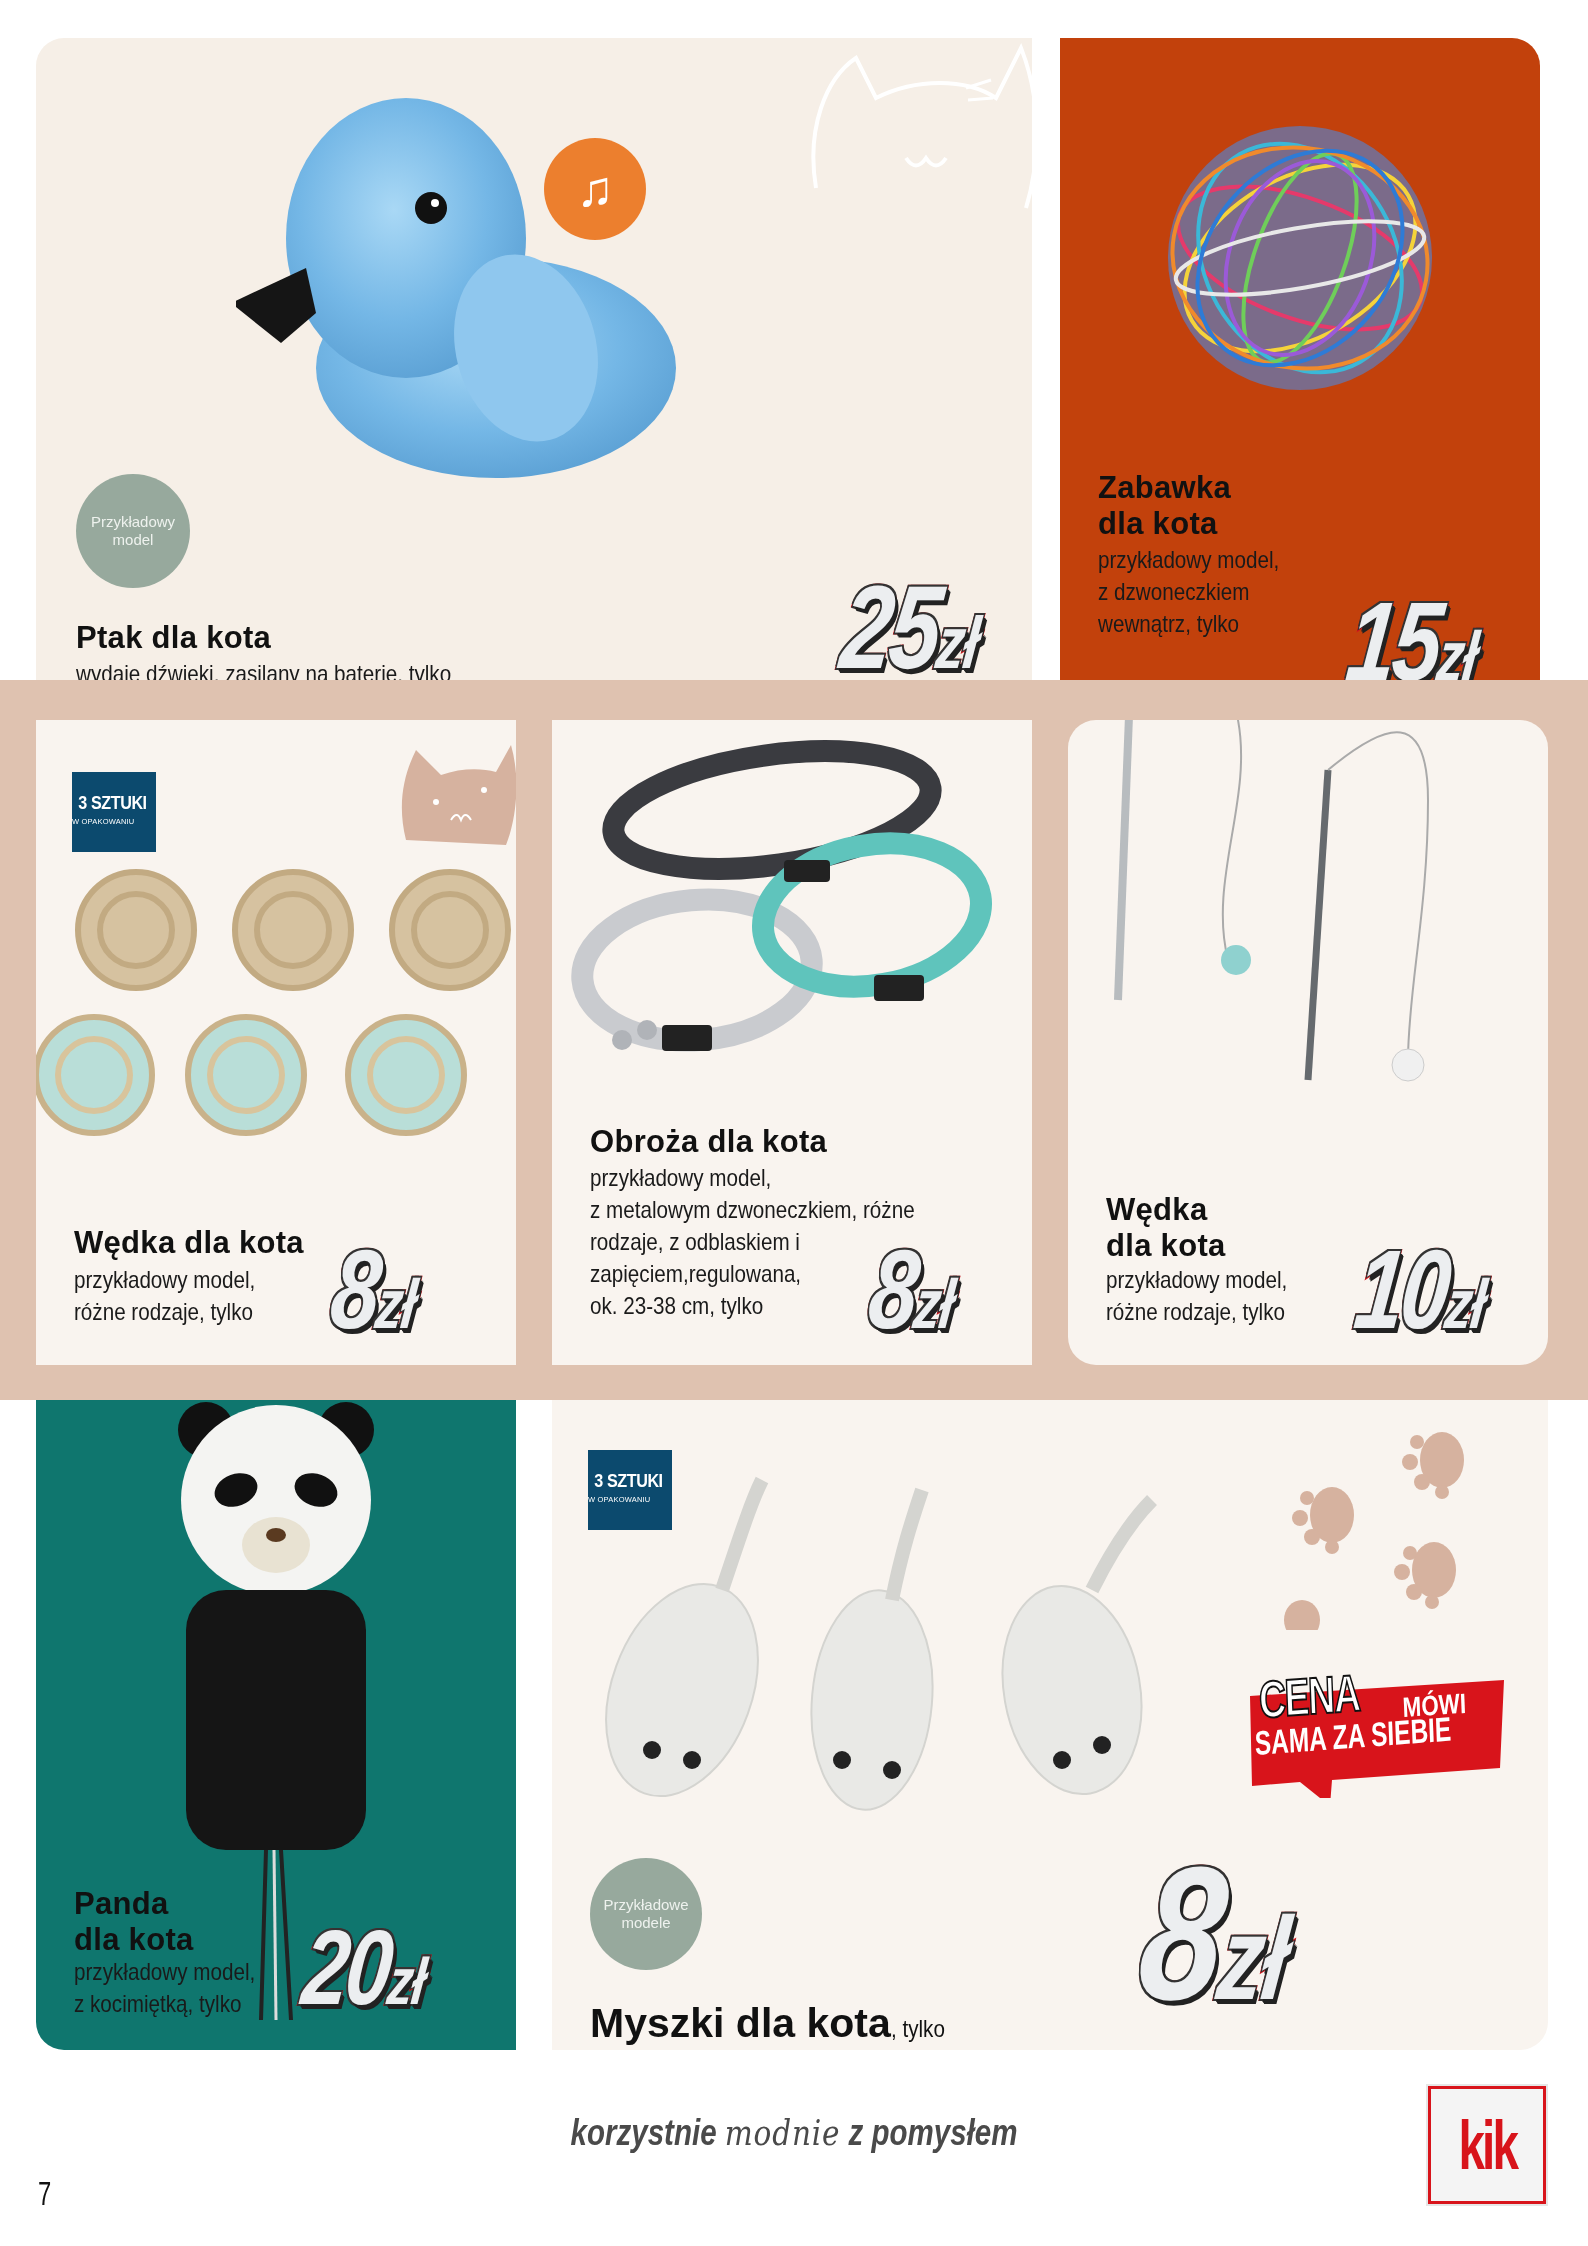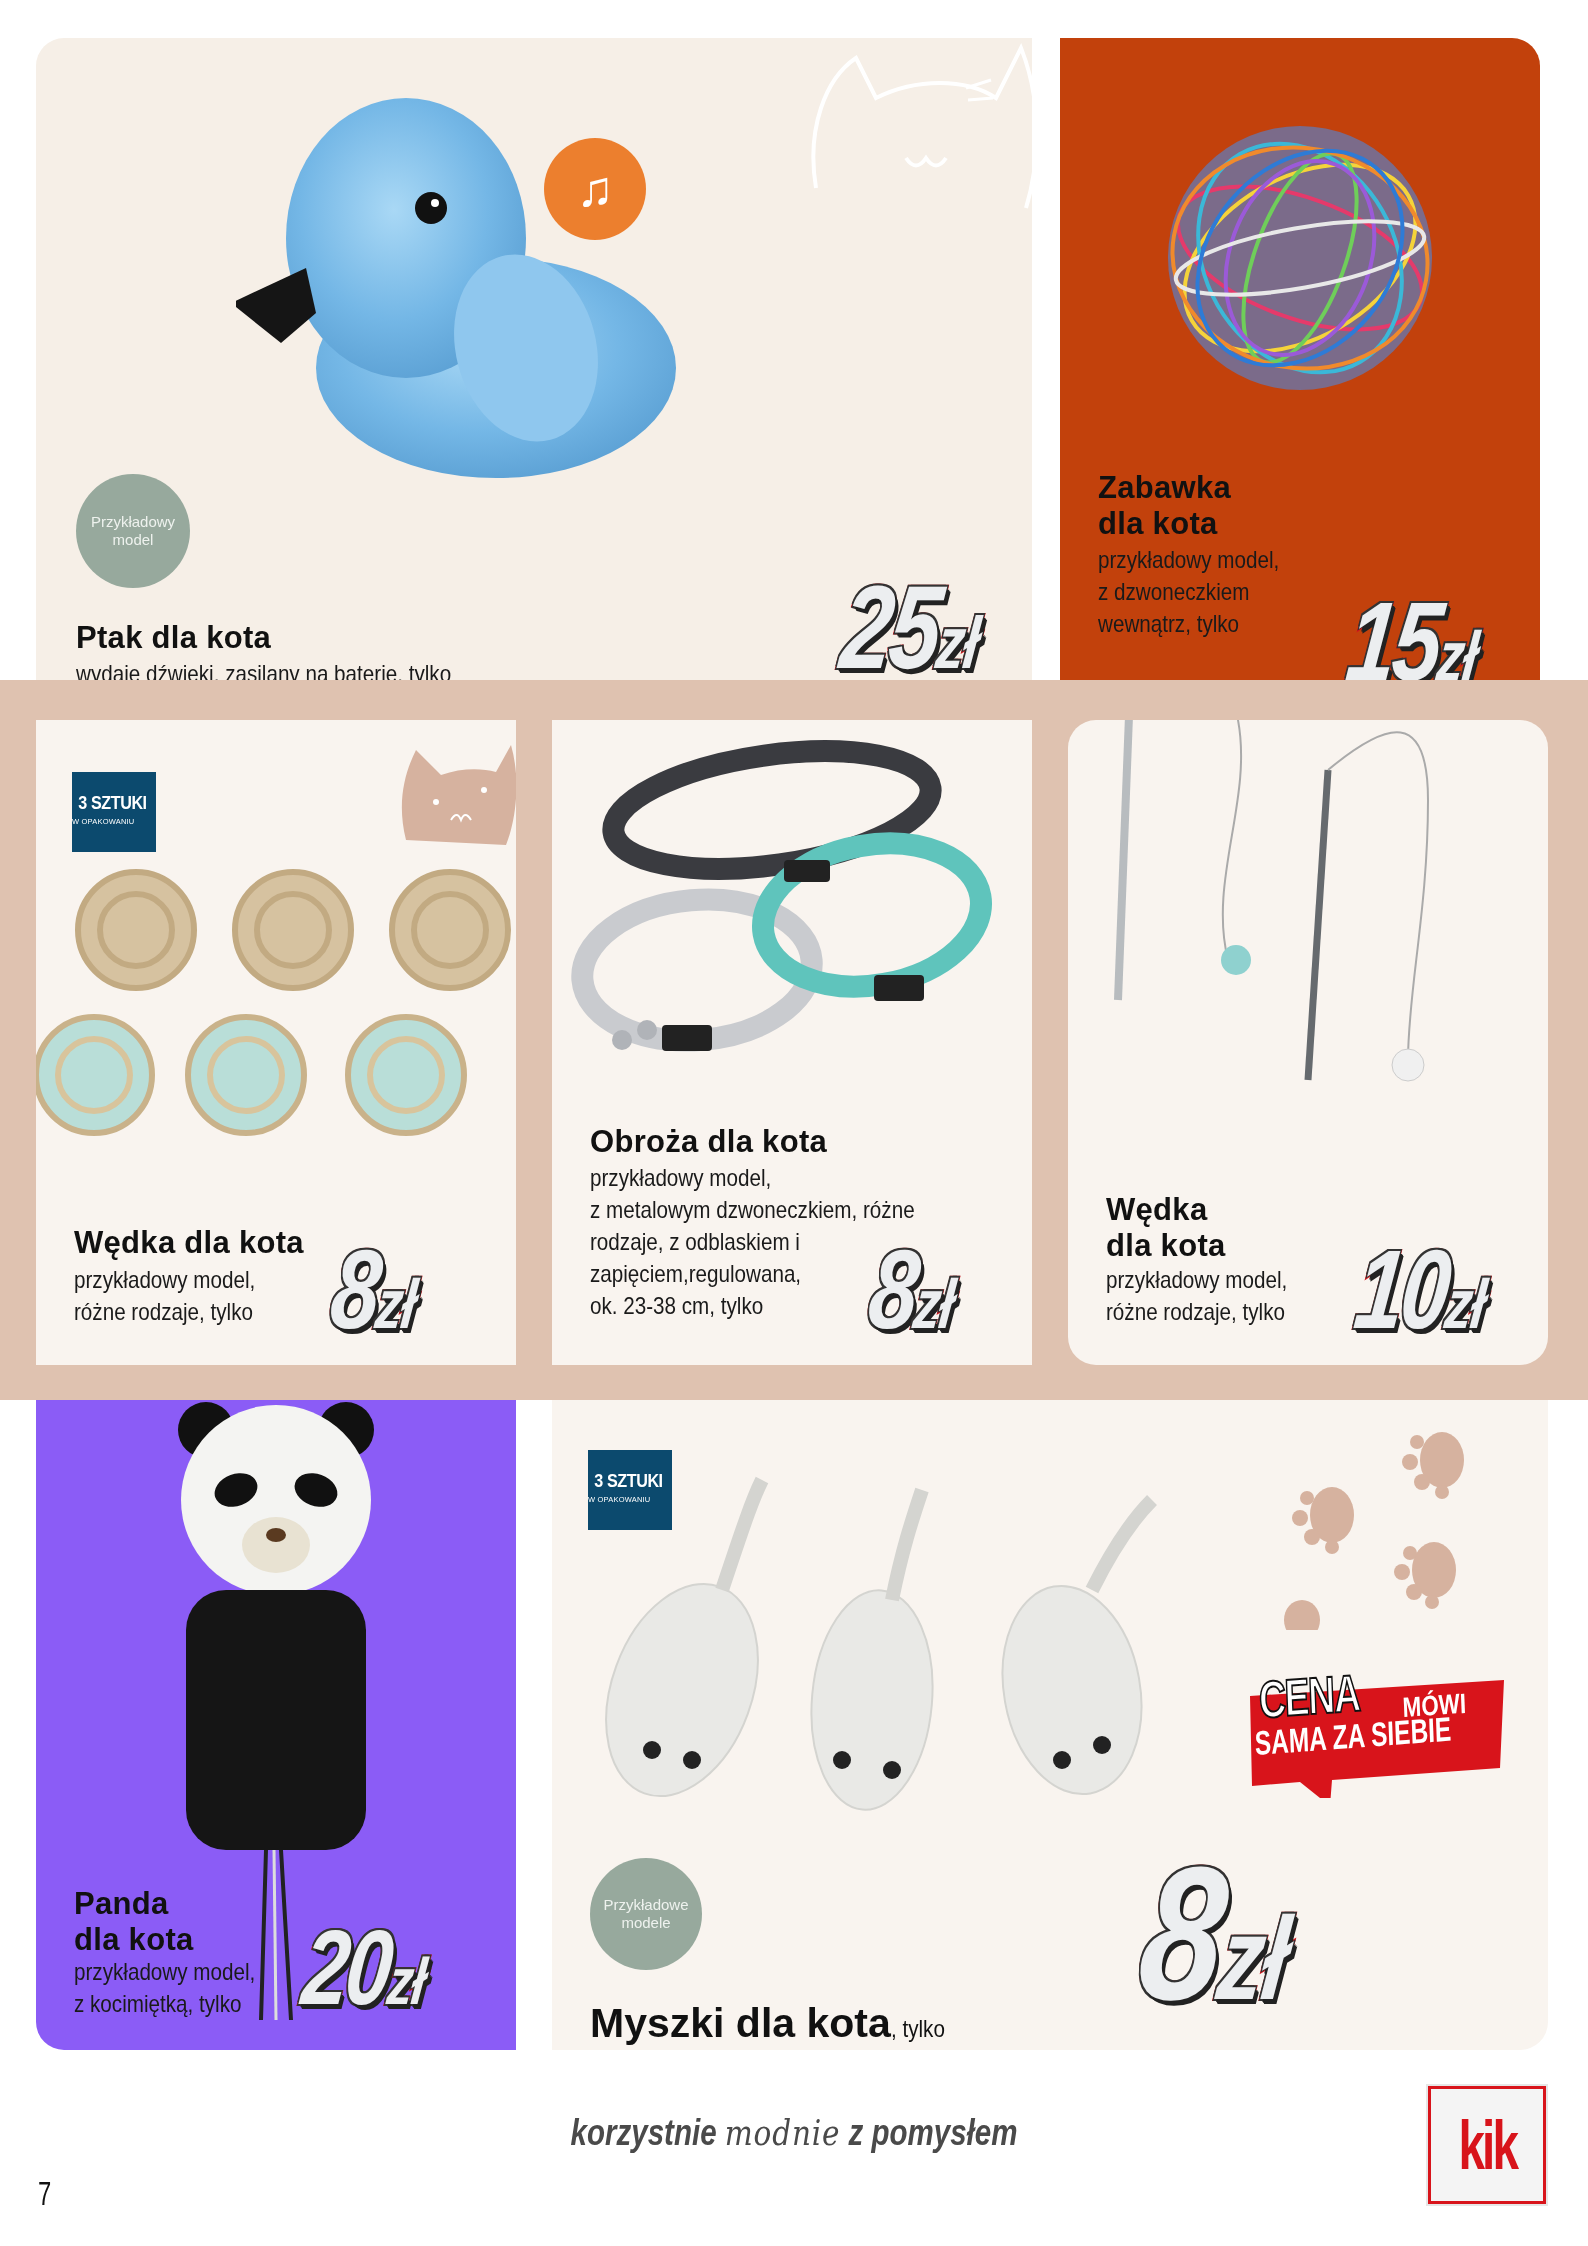--- a/index.html
+++ b/index.html
@@ -7,21 +7,21 @@
   body { position: relative; font-family: "Liberation Sans", sans-serif; color: #111; }
 
   .panel { position: absolute; overflow: hidden; }
   .p-top-left { left: 36px; top: 38px; width: 996px; height: 642px; background: #f6efe7; border-radius: 28px 0 0 0; }
   .p-top-right { left: 1060px; top: 38px; width: 480px; height: 722px; background: #c2410c; border-radius: 0 28px 0 0; }
   .band { position: absolute; left: 0; top: 680px; width: 1588px; height: 720px; background: #dfc2b0; }
   .p-mid { top: 720px; width: 480px; height: 645px; background: #f9f4ef; }
   .p-mid-left { left: 36px; }
   .p-mid-center { left: 552px; }
   .p-mid-right { left: 1068px; border-radius: 28px; }
-  .p-bot-left { left: 36px; top: 1400px; width: 480px; height: 650px; background: #8b5cf6; border-radius: 0 0 0 28px; }
+  .p-bot-left { left: 36px; top: 1400px; width: 480px; height: 650px; background: #0f766e; border-radius: 0 0 0 28px; }
   .p-bot-right { left: 552px; top: 1400px; width: 996px; height: 650px; background: #f9f4ef; border-radius: 0 0 28px 0; }
 
   .title { position: absolute; font-weight: bold; font-size: 31px; line-height: 36px; color: #111; letter-spacing: 0.3px; }
   .desc { position: absolute; font-family: "Liberation Sans", sans-serif; font-size: 24px; line-height: 32px; color: #1a1a1a; transform: scaleX(0.86); transform-origin: left top; }
   .desc div { white-space: nowrap; }
 
   
   .price { position: absolute; font-family: "Liberation Sans", sans-serif; font-weight: bold; font-style: italic;
            color: #eceef0; letter-spacing: -4px; line-height: 1; white-space: nowrap;
            -webkit-text-stroke: 4px #d8141b; paint-order: stroke fill;

